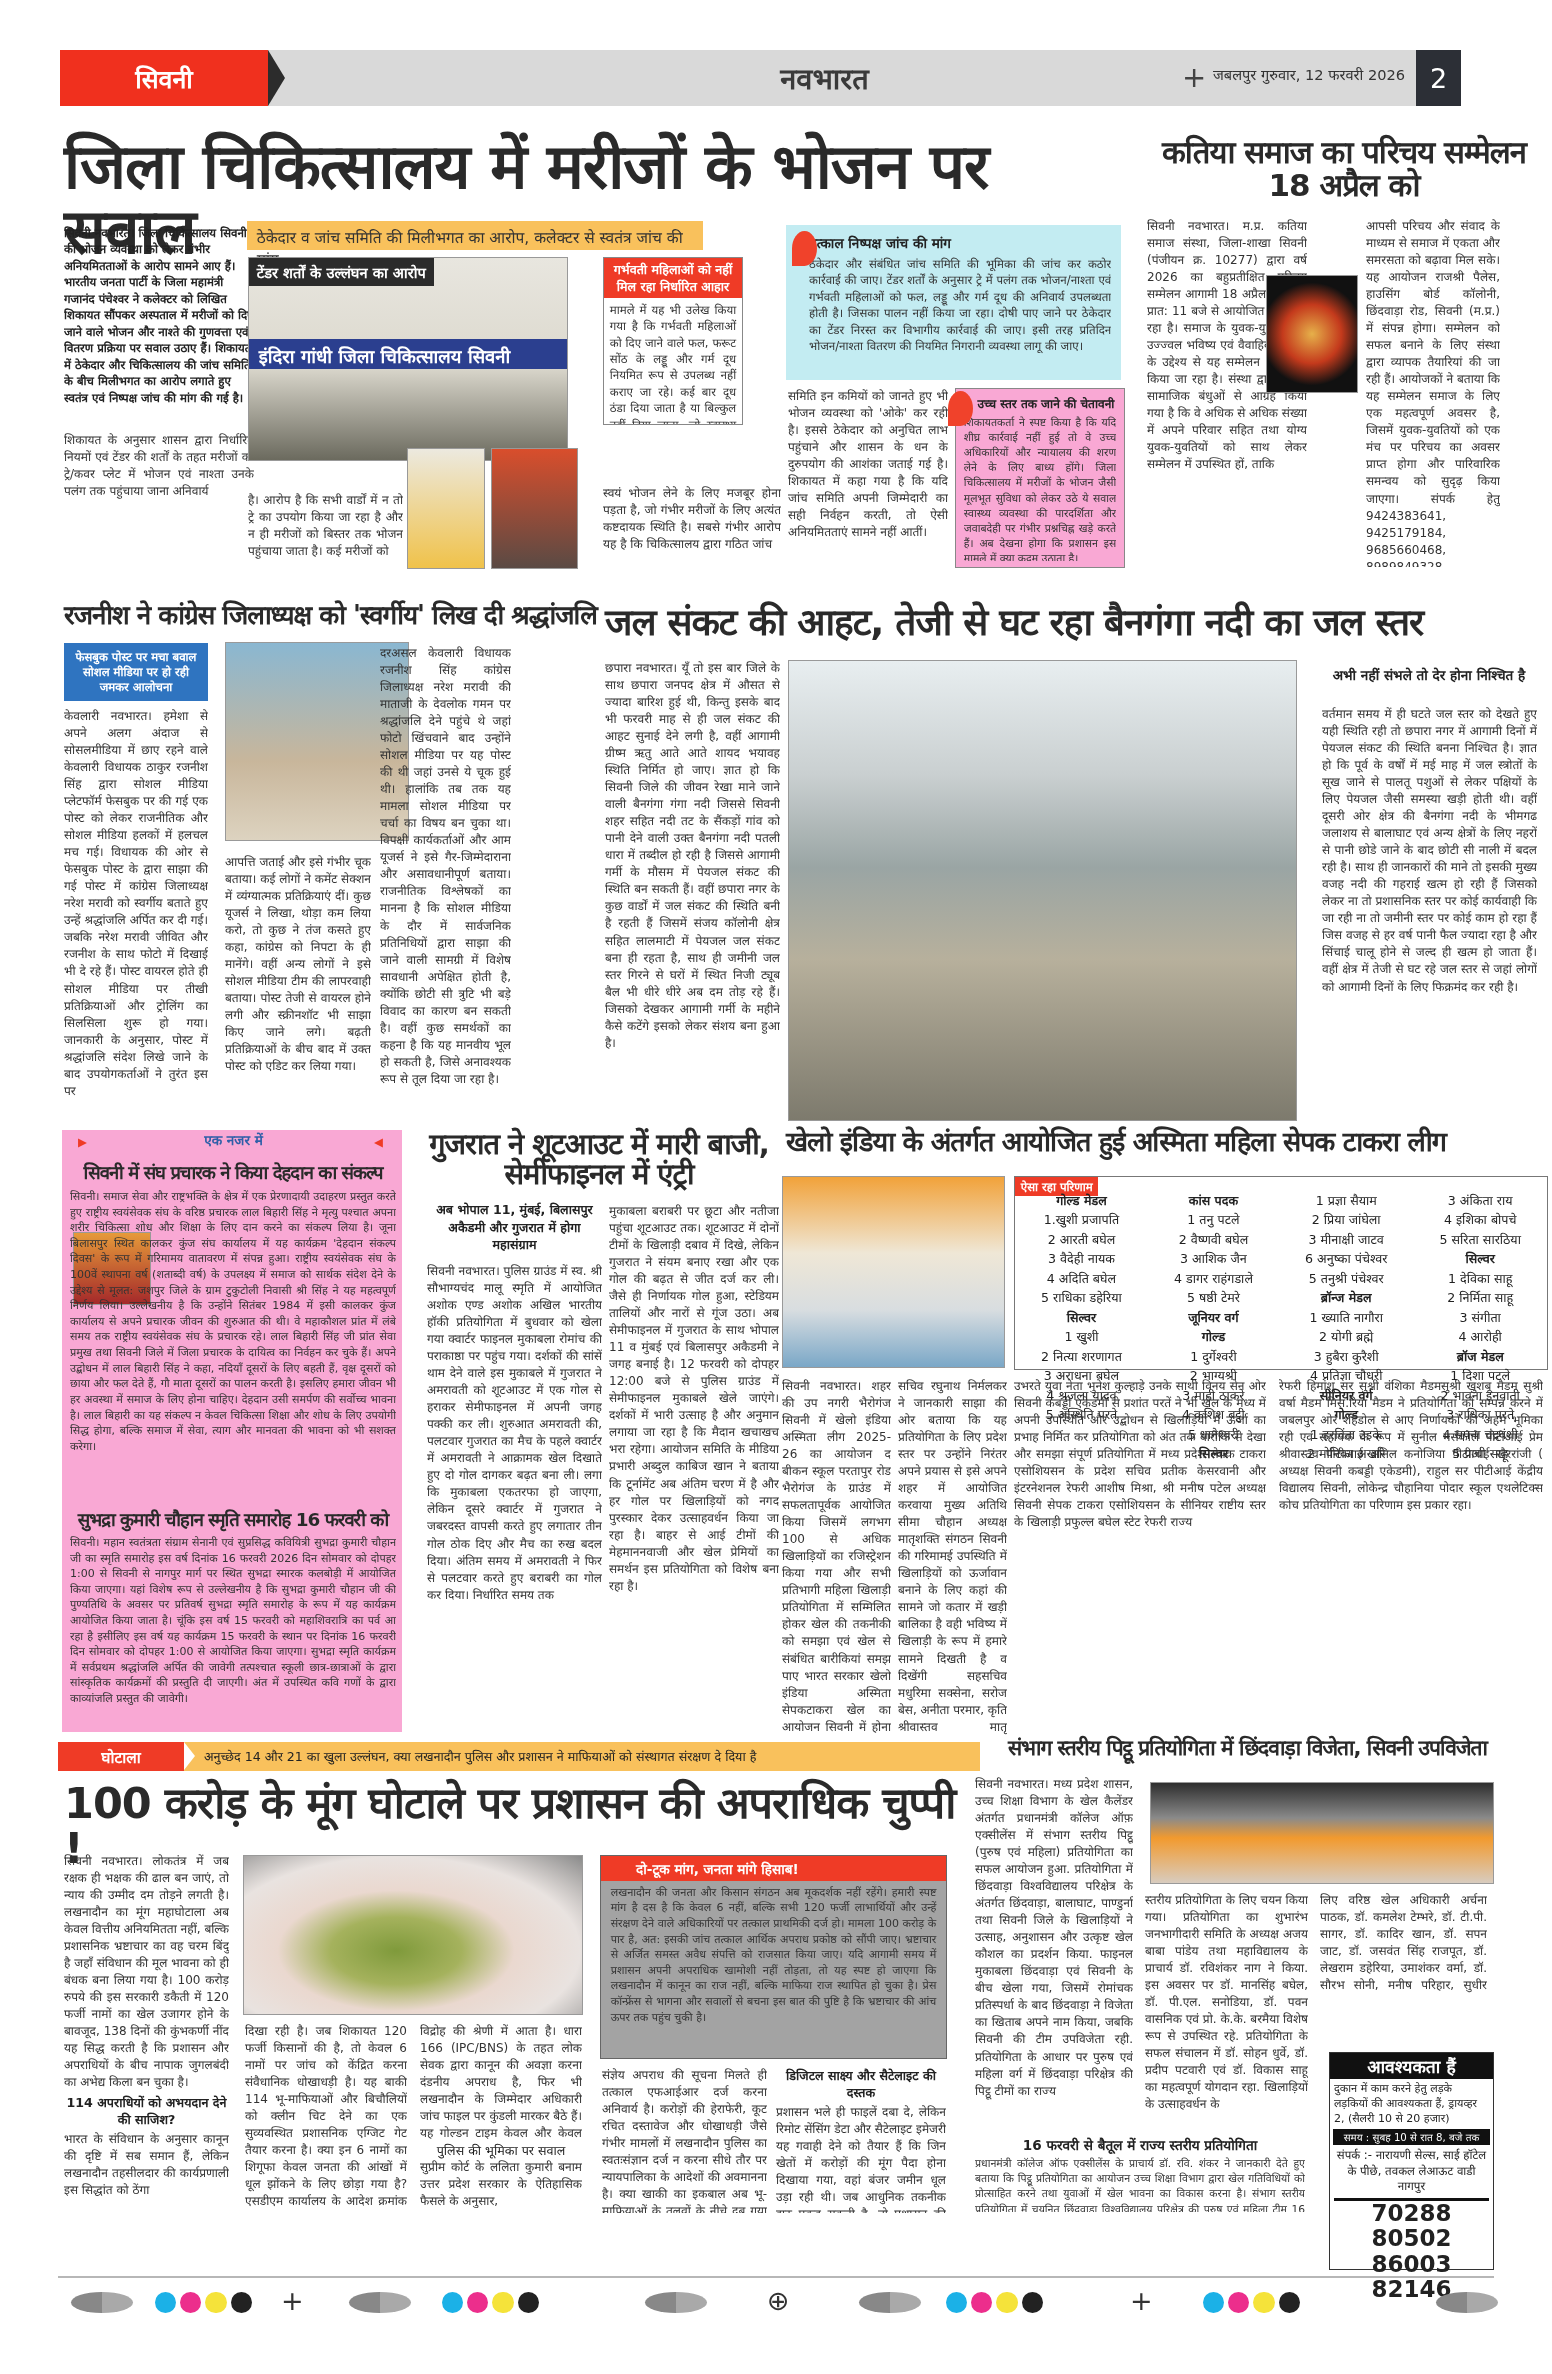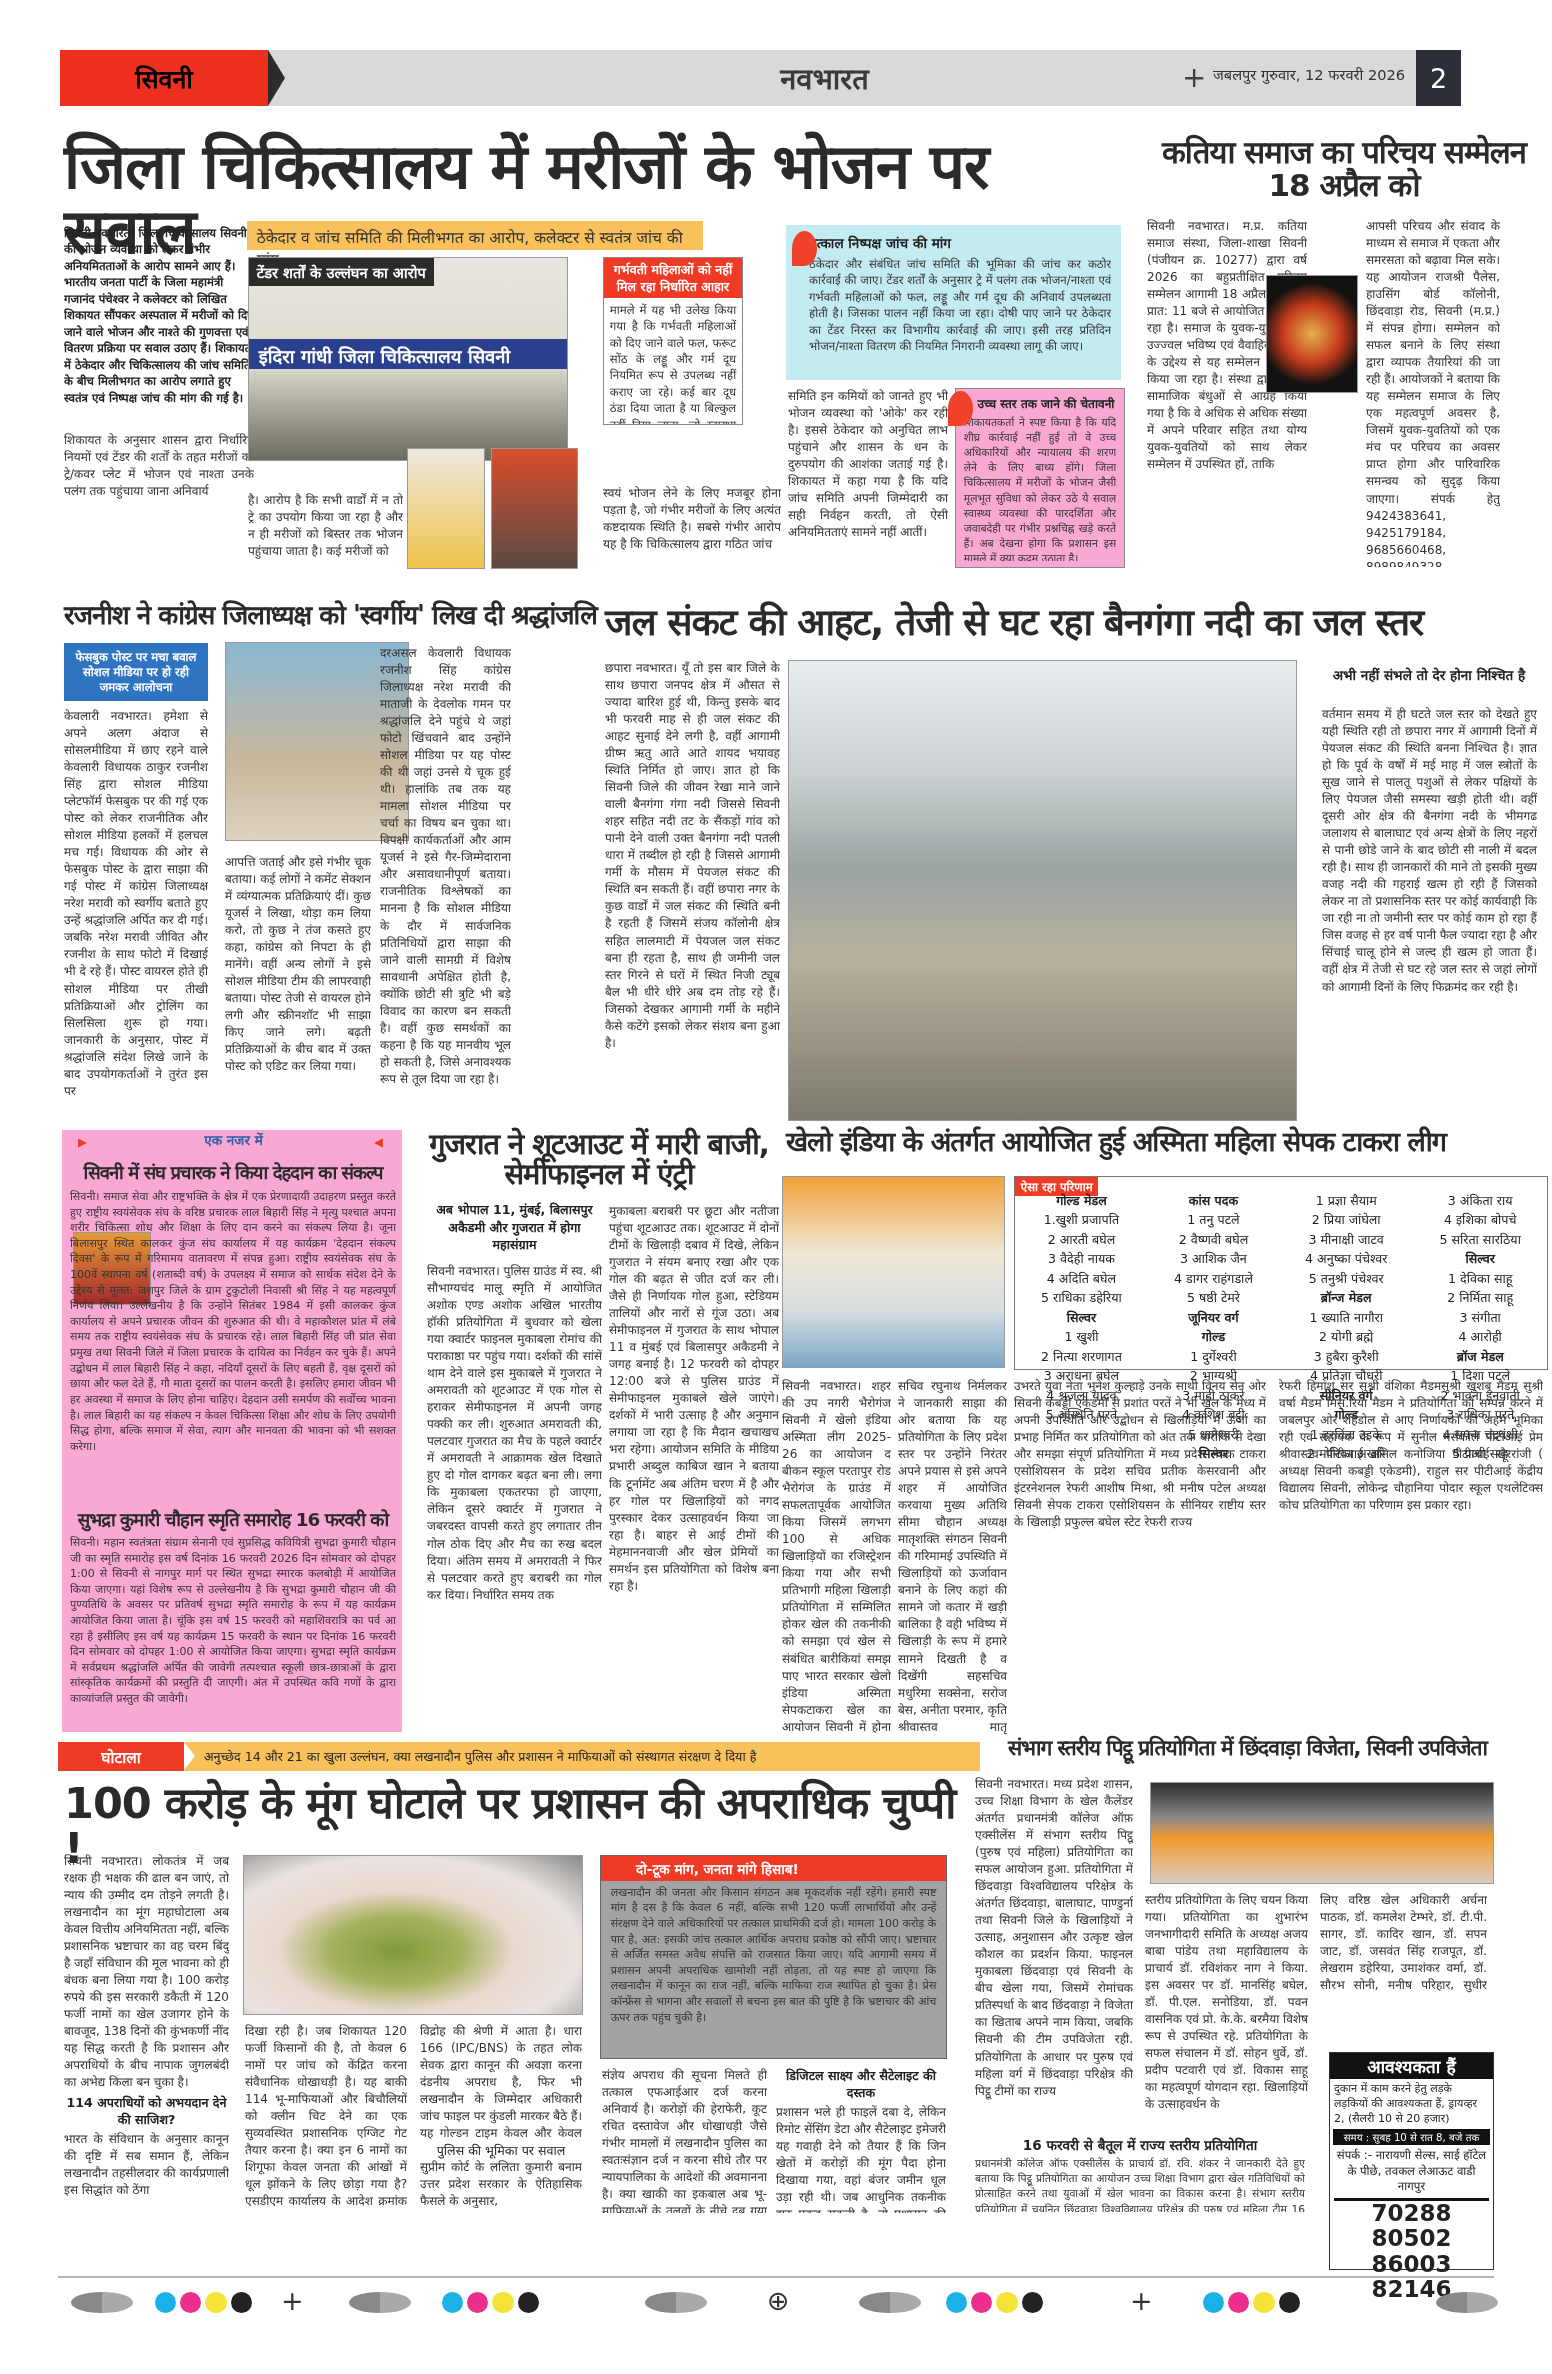--- a/index.html
+++ b/index.html
@@ -1,19 +1,19 @@
 <!DOCTYPE html>
 <html><head>
 <meta charset="utf-8">
 <style>
 *{box-sizing:border-box;margin:0;padding:0}
 body{width:1553px;height:2375px;background:#fff;font-family:"DejaVu Sans",sans-serif;color:#222;position:relative;overflow:hidden}
 .abs{position:absolute}
 .hdr{left:60px;top:50px;width:1400px;height:56px;background:#d9d9d9}
-.hdr-red{left:60px;top:50px;width:208px;height:56px;background:#f0301e;color:#000000;font-weight:bold;font-size:25px;display:flex;align-items:center;justify-content:center}
+.hdr-red{left:60px;top:50px;width:208px;height:56px;background:#f0301e;color:#ffffff;font-weight:bold;font-size:25px;display:flex;align-items:center;justify-content:center}
 .hdr-arrow{left:268px;top:50px;width:0;height:0;border-top:28px solid transparent;border-bottom:28px solid transparent;border-left:17.5px solid #2c2c2c}
 .hdr-brand{left:679px;top:58px;width:291px;text-align:center;font-size:29px;font-weight:bold;color:#3a3a3a}
 .hdr-plus{left:1182px;top:60px;font-size:29px;color:#444}
 .hdr-date{left:1213px;top:64px;font-size:14.6px;color:#333}
 .hdr-page{left:1416px;top:50px;width:45px;height:56px;background:#2c2f36;color:#fff;font-size:27px;display:flex;align-items:center;justify-content:center}
 .h1{font-weight:bold;color:#2a2a2a;line-height:1.05;letter-spacing:-1px}
 .txt{font-size:12px;line-height:1.42;color:#333;text-align:justify;overflow:hidden}
 .txtb{font-size:12px;line-height:1.42;color:#222;font-weight:bold;overflow:hidden}
 .photo{background:linear-gradient(135deg,#8a8d80,#c7c3b0 40%,#6d7261);border:1px solid #999}
 .orange-band{background:#f9c15c}
@@ -133,21 +133,21 @@
         <div>2 भाग्यश्री</div>
         <div>3 माही ठाकरे</div>
         <div>4 कशिश बट्टी</div>
         <div>5 धानेश्वरी</div>
         <div class="bold">सिल्वर</div>
       </div>
       <div class="res-col">
         <div>1 प्रज्ञा सैयाम</div>
         <div>2 प्रिया जांघेला</div>
         <div>3 मीनाक्षी जाटव</div>
-        <div>4 अनुष्का पंचेश्वर</div>
+        <div>6 अनुष्का पंचेश्वर</div>
         <div>5 तनुश्री पंचेश्वर</div>
         <div class="bold">ब्रॉन्ज मेडल</div>
         <div>1 ख्याति नागौरा</div>
         <div>2 योगी ब्रह्मे</div>
         <div>3 हुबैरा कुरैशी</div>
         <div>4 प्रतिज्ञा चौधरी</div>
         <div class="bold">सीनियर वर्ग</div>
         <div class="bold">गोल्ड</div>
         <div>1 हरविंता उइके</div>
         <div>2 मोनिका अखरि</div>

